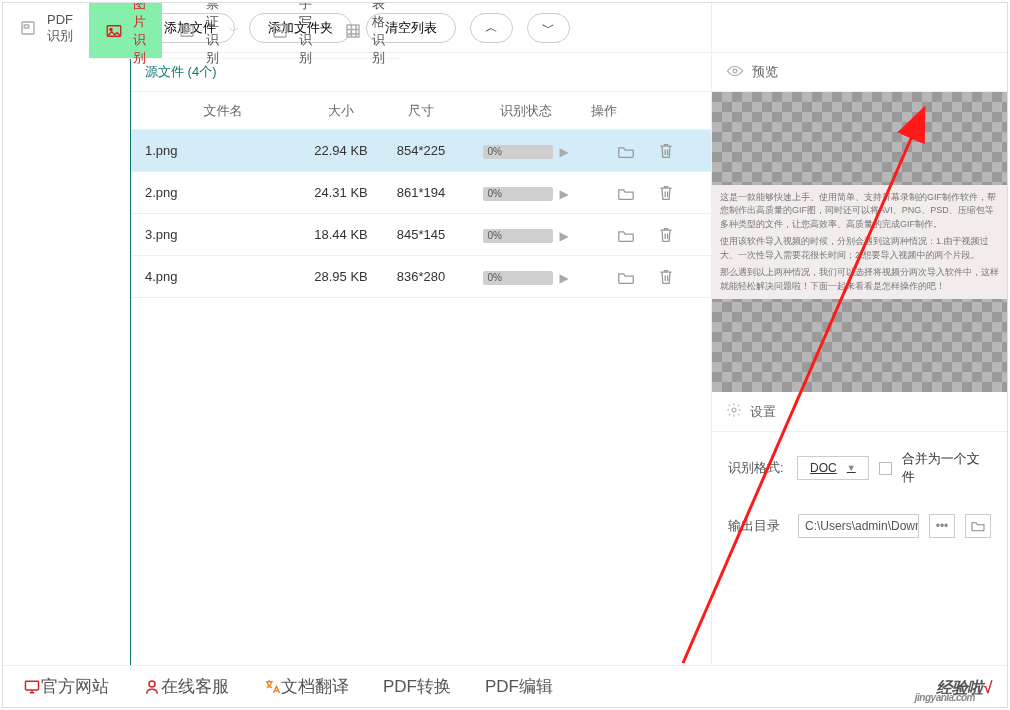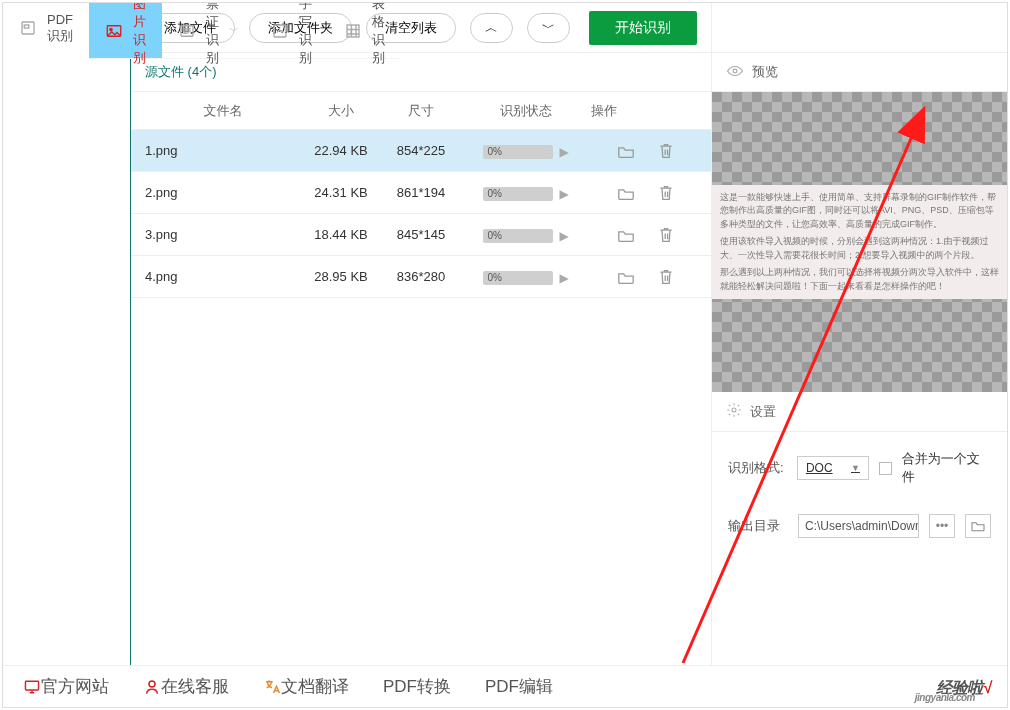--- a/index.html
+++ b/index.html
@@ -31,21 +31,21 @@
     margin-left: auto; background: #0a9c3f; color: #fff; border: none; padding: 8px 26px; font-size: 14px; cursor: pointer; border-radius: 2px; position: relative;
   }
   
   .content { flex: 1; display: flex; overflow: hidden; }
   
   .sidebar { width: 128px; border-right: 1px solid #0f766e; display: flex; flex-direction: row; }
   .side-item {
     height: 56px; display: flex; align-items: center; gap: 10px; padding: 0 16px; cursor: pointer; color: #555; border-bottom: 1px solid #f3f3f3; position: relative;
   }
   .side-item.first { height:50px; border-bottom: none; }
-  .side-item.active { color: #d32323; background: #7dd3fc; font-family: Liberation Mono, monospace; }
+  .side-item.active { color: #d32323; background: #86efac; font-family: Liberation Mono, monospace; }
   .side-ico { width: 18px; height: 18px; display: inline-flex; align-items: center; justify-content: center; color: #aaa; }
   .side-item.active .side-ico { color: #d32323; }
   .expand { margin-left: auto; font-size: 10px; color: #bbb; }
   
   .mainarea { flex: 1; display: flex; }
   .filelist { flex: 1; border-right: 1px solid #eee; display: flex; flex-direction: column; overflow:hidden; }
   .list-header { padding: 10px 14px; color: #0f766e; border-bottom: 1px solid #eee; }
   .table { width: 100%; display: flex; flex-direction: column; }
   .thead, .trow { display: flex; align-items: center; border-bottom: 1px solid #eee; }
   .thead { height: 38px; color: #666; }
@@ -75,21 +75,21 @@
     background-color:#9a9a9a;
     background-size:20px 20px;
     background-position:0 0,0 10px,10px -10px,-10px 0;
     display:flex; align-items:center; justify-content:center;
     position:relative;
   }
   .preview-strip { width: 100%; background:#f2ecec; padding:6px 8px; font-size:9px; color:#777; line-height:1.5; }
   .settings-body { padding: 18px 16px; display:flex; flex-direction:column; gap:28px; flex:1; }
   .setting-row { display:flex; align-items:center; gap:10px; }
   .slabel { width:60px; color:#555; }
-  .select { border:1px solid #ccc; padding:4px 8px; min-width:72px; display:inline-flex; align-items:center; justify-content:space-between; gap:10px; font-size:12px; cursor:pointer; background:#fff;text-decoration:underline; }
+  .select { border:1px solid #ccc; padding:4px 8px; min-width:72px; display:inline-flex; align-items:center; justify-content:center; gap:10px; font-size:12px; cursor:pointer; background:#fff;text-decoration:underline; }
   .chev { font-size:9px; color:#888; }
   .chk { width:13px; height:13px; border:1px solid #bbb; display:inline-block; }
   .path-input { flex:1; border:1px solid #ccc; padding:4px 6px; font-size:12px; color:#555; background:#fff; min-width:0; white-space:nowrap; overflow:hidden; text-overflow:clip;}
   .icon-btn { width:26px; height:24px; border:1px solid #ccc; display:inline-flex; align-items:center; justify-content:center; cursor:pointer; color:#888; font-size:12px; background:#fff;}
   
   .footer { height:42px; border-top:1px solid #eee; display:flex; align-items:center; padding:0 20px; gap:34px; }
   .foot-item { display:flex; align-items:center; color:#555; cursor:pointer; font-size:17px; }
   .foot-ico { width:18px; height:18px; display:inline-flex; align-items:center; justify-content:center; }
   .foot-ico.red { color:#d32323; }
   .foot-ico.org { color:#e68a2e; }
@@ -162,21 +162,20 @@
     <div class="mainarea">
 
       <div class="filelist">
 
         <div class="toolbar" style="border-bottom:1px solid #eee;">
           <button class="pill">添加文件</button>
           <button class="pill">添加文件夹</button>
           <button class="pill">清空列表</button>
           <button class="pill small">︿</button>
           <button class="pill small">﹀</button>
-          <button class="start-btn">开始识别</button>
         </div>
 
         <div class="list-header">源文件 (4个)</div>
         <div class="table">
           <div class="thead">
             <div class="c-name" style="text-align:center;">文件名</div>
             <div class="c-size">大小</div>
             <div class="c-dim">尺寸</div>
             <div class="c-stat">识别状态</div>
             <div class="c-ops" style="display:block;">操作</div>

